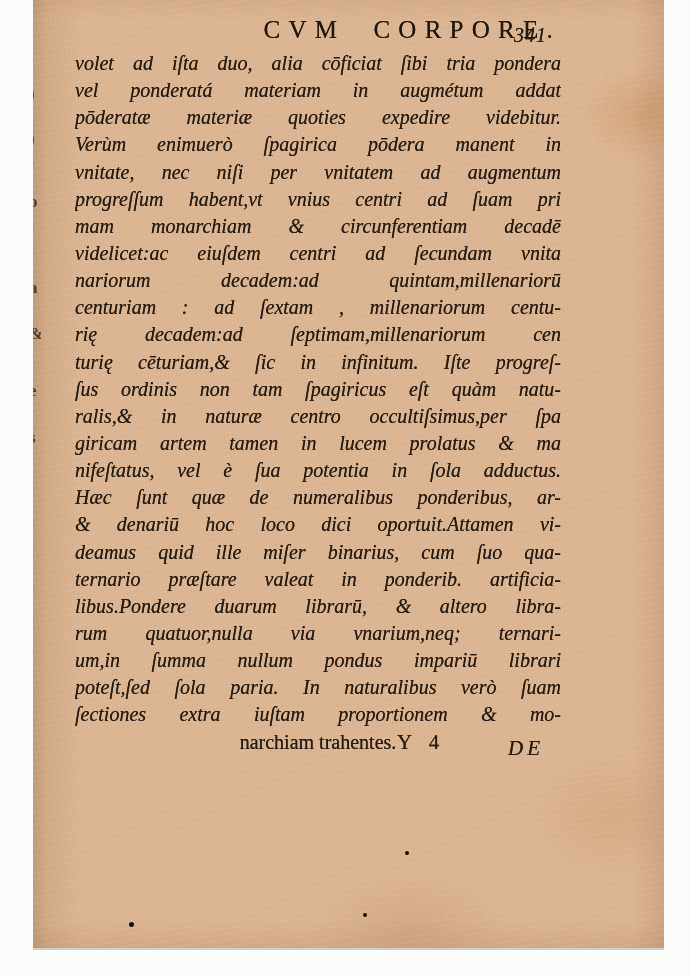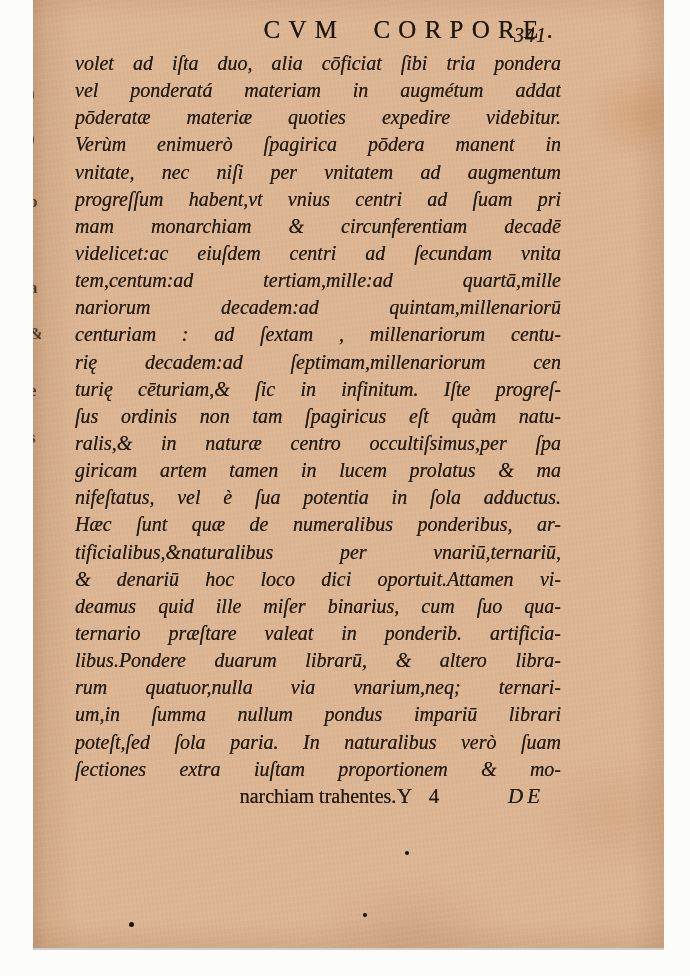--- a/index.html
+++ b/index.html
@@ -47,21 +47,21 @@
     text-align:justify;text-align-last:justify;
     overflow:hidden;white-space:normal;font-style:italic;
   }
   .last-line{
     position:relative;height:27.15px;line-height:27.15px;text-align:center;
   }
   .signature-mark{
     position:absolute;left:322px;top:0;letter-spacing:6px;font-size:21px;
   }
   .catchword{
-    position:absolute;left:433px;top:0;letter-spacing:4px;font-style:italic;font-size:21px;
+    position:absolute;left:433px;top:6px;letter-spacing:4px;font-style:italic;font-size:21px;
   }
   .edge-mark{
     position:absolute;left:-4px;width:12px;overflow:hidden;
     font-size:17px;font-weight:bold;color:rgba(45,30,18,0.78);
   }
   .edge-mark:nth-of-type(1){top:84px;}
   .edge-mark:nth-of-type(2){top:110px;}
   .edge-mark:nth-of-type(3){top:129px;}
   .edge-mark:nth-of-type(4){top:149px;}
   .edge-mark:nth-of-type(5){top:192px;}
@@ -102,31 +102,29 @@
 
   <div class="text-block">
     <div class="line">volet ad iſta duo, alia cōficiat ſibi tria pondera</div>
     <div class="line">vel ponderatá materiam in augmétum addat</div>
     <div class="line">pōderatæ materiæ quoties expedire videbitur.</div>
     <div class="line">Verùm enimuerò ſpagirica pōdera manent in</div>
     <div class="line">vnitate, nec niſi per vnitatem ad augmentum</div>
     <div class="line">progreſſum habent,vt vnius centri ad ſuam pri</div>
     <div class="line">mam monarchiam &amp; circunferentiam decadē</div>
     <div class="line">videlicet:ac eiuſdem centri ad ſecundam vnita</div>
-    <div class="line">tem,centum:ad tertiam,mille:ad quartā,mille</div>
     <div class="line">nariorum decadem:ad quintam,millenariorū</div>
     <div class="line">centuriam : ad ſextam , millenariorum centu-</div>
     <div class="line">rię decadem:ad ſeptimam,millenariorum cen</div>
     <div class="line">turię cēturiam,&amp; ſic in infinitum. Iſte progreſ-</div>
     <div class="line">ſus ordinis non tam ſpagiricus eſt quàm natu-</div>
     <div class="line">ralis,&amp; in naturæ centro occultiſsimus,per ſpa</div>
     <div class="line">giricam artem tamen in lucem prolatus &amp; ma</div>
     <div class="line">nifeſtatus, vel è ſua potentia in ſola adductus.</div>
     <div class="line">Hæc ſunt quæ de numeralibus ponderibus, ar-</div>
-    <div class="line">tificialibus,&amp;naturalibus per vnariū,ternariū,</div>
     <div class="line">&amp; denariū hoc loco dici oportuit.Attamen vi-</div>
     <div class="line">deamus quid ille miſer binarius, cum ſuo qua-</div>
     <div class="line">ternario præſtare valeat in ponderib. artificia-</div>
     <div class="line">libus.Pondere duarum librarū, &amp; altero libra-</div>
     <div class="line">rum quatuor,nulla via vnarium,neq; ternari-</div>
     <div class="line">um,in ſumma nullum pondus impariū librari</div>
     <div class="line">poteſt,ſed ſola paria. In naturalibus verò ſuam</div>
     <div class="line">ſectiones extra iuſtam proportionem &amp; mo-</div>
     <div class="last-line">
       <span>narchiam trahentes.</span>

